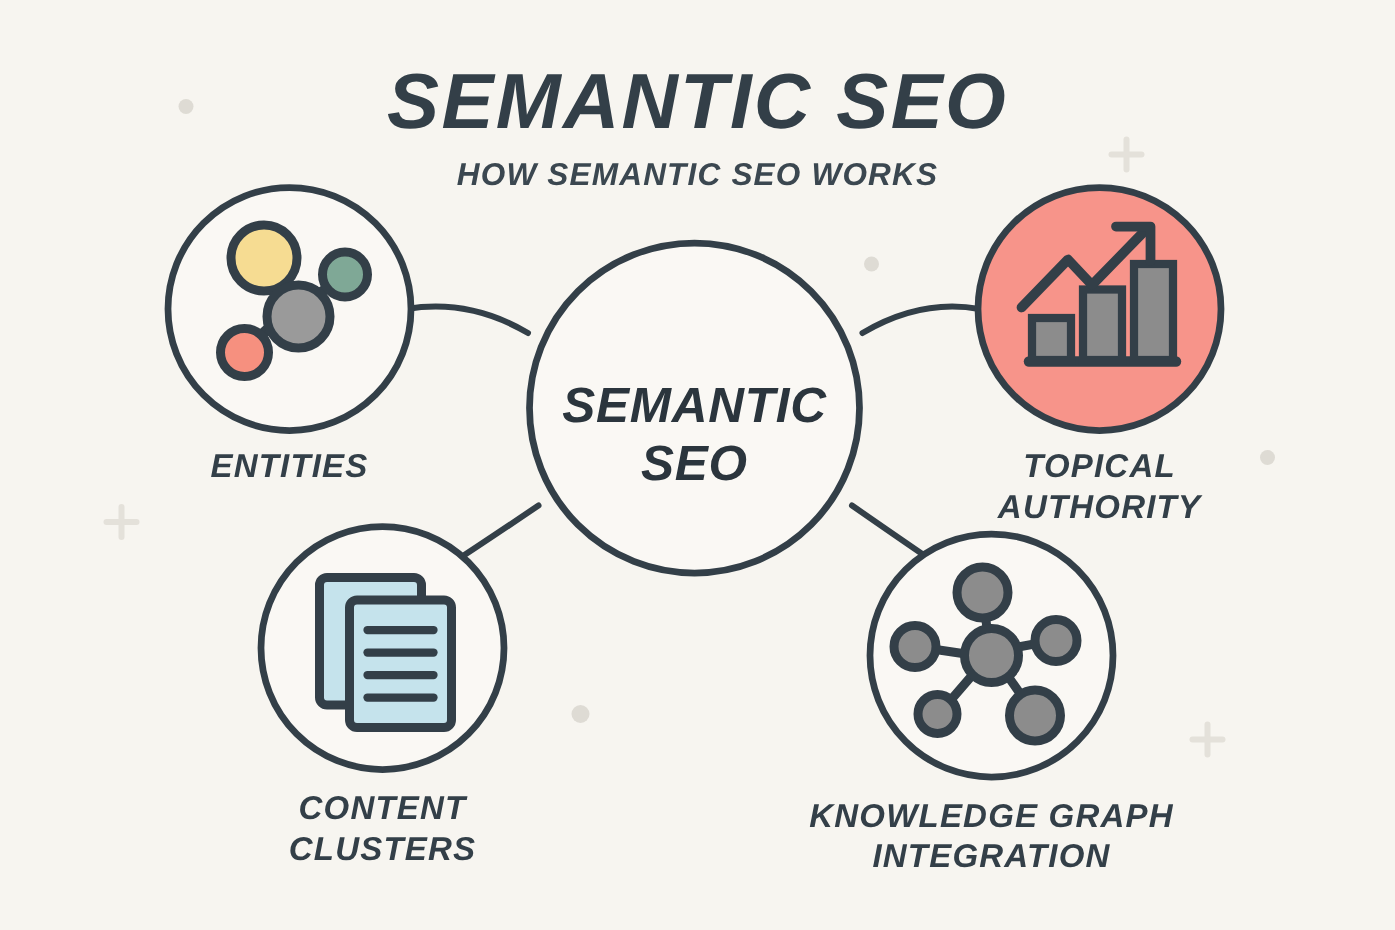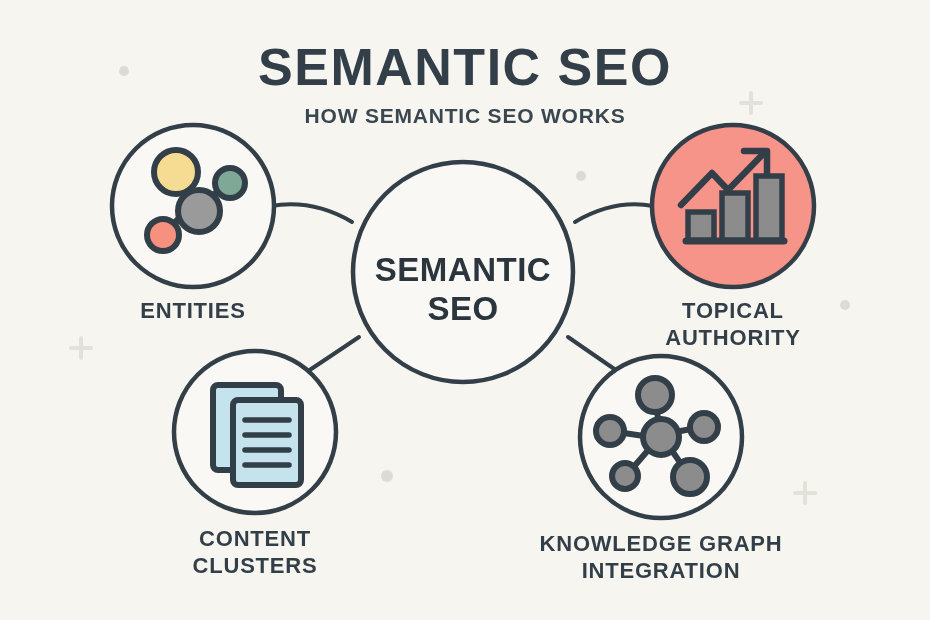--- a/index.html
+++ b/index.html
@@ -11,20 +11,21 @@
     height: 620px;
     background: #f7f5f0;
     font-family: "Liberation Sans", sans-serif;
     overflow: hidden;
     position: relative;
   }
   #infographic {
     position: relative;
     width: 930px;
     height: 620px;
+    font-style: italic;
   }
   #infographic svg {
     display: block;
     position: absolute;
     top: 0;
     left: 0;
   }
   .title-text {
     font-family: "Liberation Sans", sans-serif;
     font-weight: bold;

